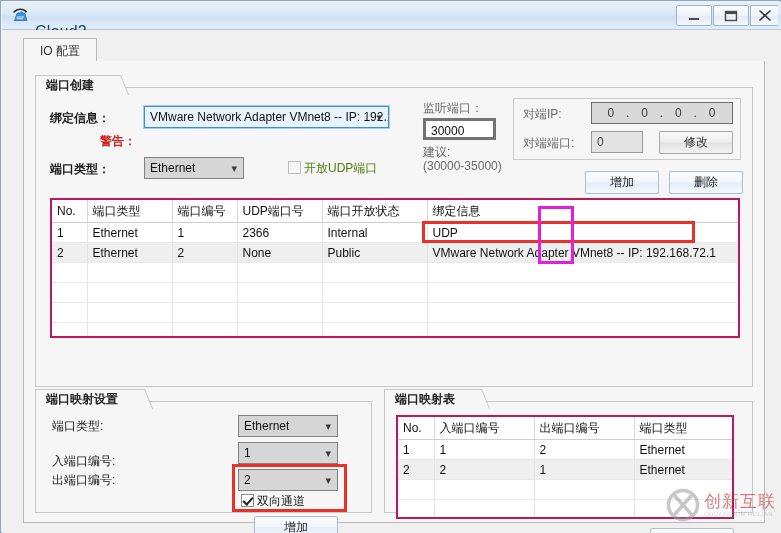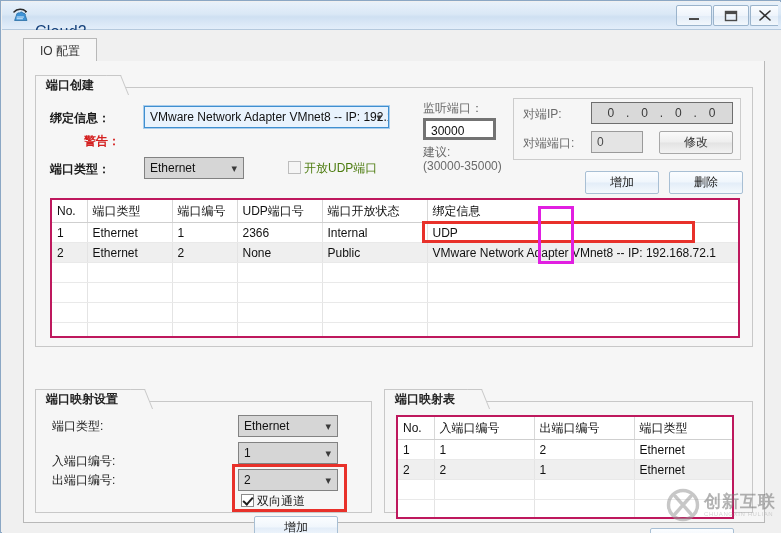--- a/index.html
+++ b/index.html
@@ -125,21 +125,21 @@
     content: "";
     position: absolute;
     right: -9px; top: -1px;
     width: 14px; height: 19px;
     background: #f6f6f6;
     border-right: 1px solid #c8c8c8;
     transform: skewX(22deg);
     border-top: 1px solid #c8c8c8;
   }
 
-  #grp-create { left: 11px; top: 26px; width: 718px; height: 260px; padding-left: 9px; }
+  #grp-create { left: 11px; top: 26px; width: 718px; height: 300px; padding-left: 9px; }
   #grp-map    { left: 11px; top: 340px; width: 337px; height: 112px; }
   #grp-table  { left: 360px; top: 340px; width: 369px; height: 112px; }
 
   
   .lbl {
     position: absolute;
     font-size: 12px;
     color: #1a1a1a;
     white-space: nowrap;
   }
@@ -314,22 +314,22 @@
   #watermark {
     position: absolute;
     right: 4px; bottom: 2px;
     width: 110px; height: 44px;
     opacity: .55;
   }
   #watermark .wm-text {
     position: absolute;
     left: 38px; top: 4px;
     font-size: 17px;
-    font-weight: bold;
-    color: #737373;
+    font-weight: normal;
+    color: #b91c1c;
     letter-spacing: 1px;
   }
   #watermark .wm-sub {
     position: absolute;
     left: 38px; top: 25px;
     font-size: 6px;
     color: #b0b0b0;
     letter-spacing: .6px;
     white-space: nowrap;
   }
@@ -381,21 +381,21 @@
 
       <div class="group" id="grp-create">
         <div class="gtitle">端口创建</div>
 
         <div class="lbl lbl-bold" style="left:14px; top:22px;">绑定信息：</div>
         <div class="combo focused" style="left:108px; top:18px; width:245px;">
           <span>VMware Network Adapter VMnet8 -- IP: 192.16</span>
           <span class="chev">▾</span>
         </div>
 
-        <div class="lbl lbl-warn" style="left:48px; top:45px;">警告：</div>
+        <div class="lbl lbl-warn" style="left:64px; top:45px;">警告：</div>
 
         <div class="lbl lbl-bold" style="left:14px; top:73px;">端口类型：</div>
         <div class="combo" style="left:108px; top:69px; width:100px;">
           <span>Ethernet</span>
           <span class="chev">▾</span>
         </div>
 
         <div class="chk disabled" style="left:252px; top:72px;">
           <span class="box"></span><span>开放UDP端口</span>
         </div>

